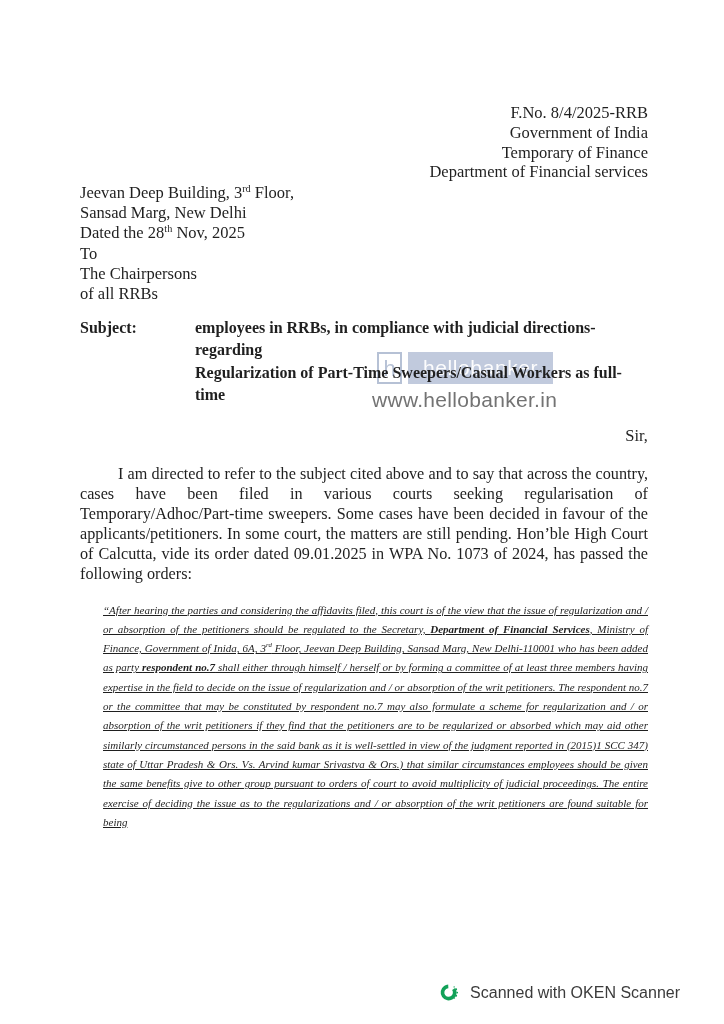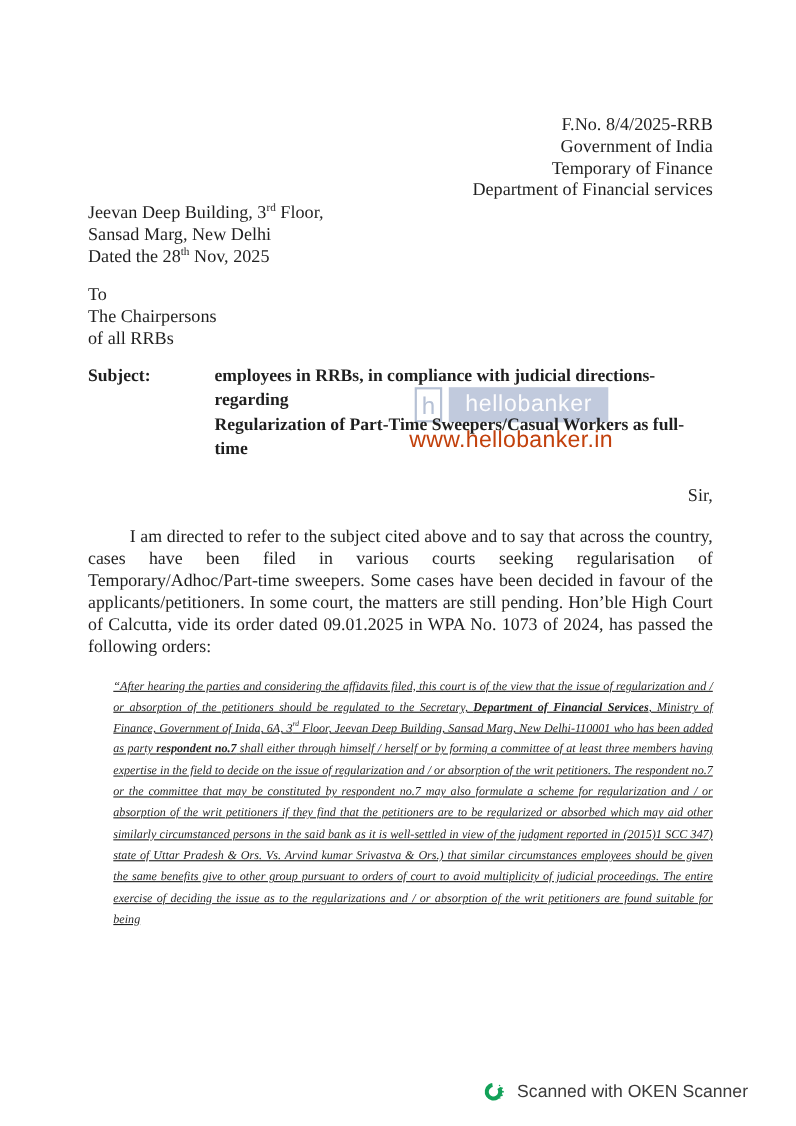--- a/index.html
+++ b/index.html
@@ -42,21 +42,21 @@
     color: #fcfcfd;
     font-size: 21px;
     letter-spacing: 0.6px;
     padding: 8px 15px;
     display: flex;
     align-items: center;
   }
   .wm-url {
     margin-top: 4px;
     margin-left: -5px;
-    color: #c2410c;
+    color: #737373;
     font-size: 21px;
     letter-spacing: 0.3px;
   }
 
   
   .content {
     position: absolute;
     left: 80px;
     top: 0;
     width: 568px;
@@ -69,21 +69,21 @@
     line-height: 19.8px;
   }
   .hdr-right {
     margin-top: 1px;
     text-align: left;
     font-size: 16.5px;
     line-height: 19.8px;
   }
   sup { font-size: 0.62em; vertical-align: super; line-height: 0; }
 
-  .recipient { margin-top: 15px; font-size: 16.5px; line-height: 20px; }
+  .recipient { margin-top: 1px; font-size: 16.5px; line-height: 20px; }
 
   .subject {
     display: flex;
     margin-top: 13px;
     font-weight: bold;
     font-size: 16px;
     line-height: 22.5px;
     gap: 44px;
   }
   .subject-label { flex: none; width: 71px; }

